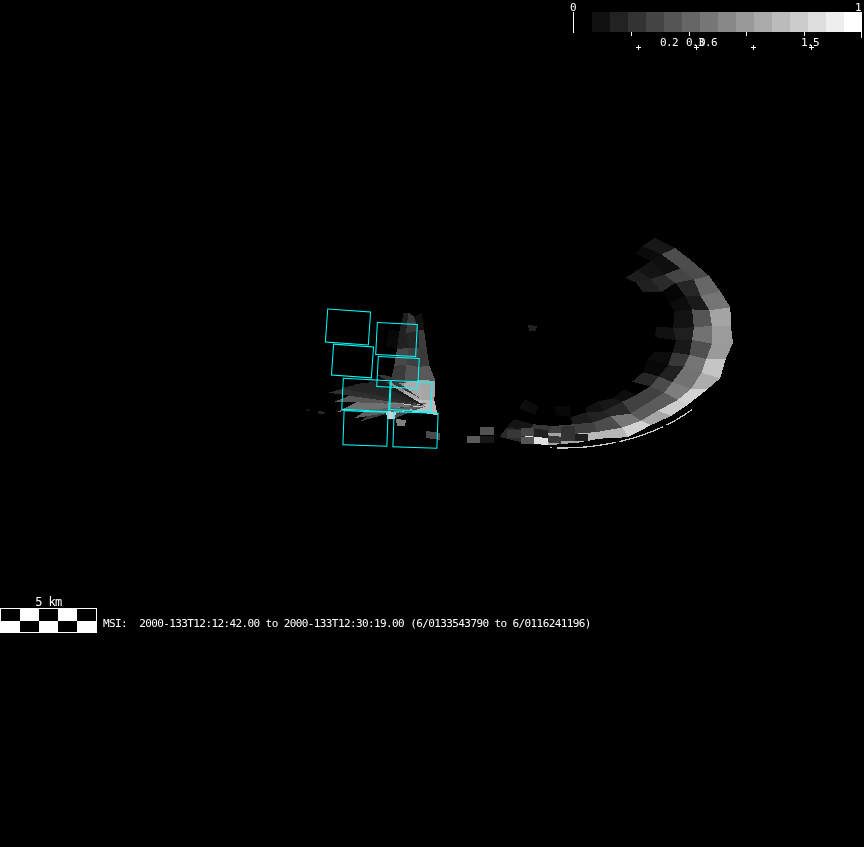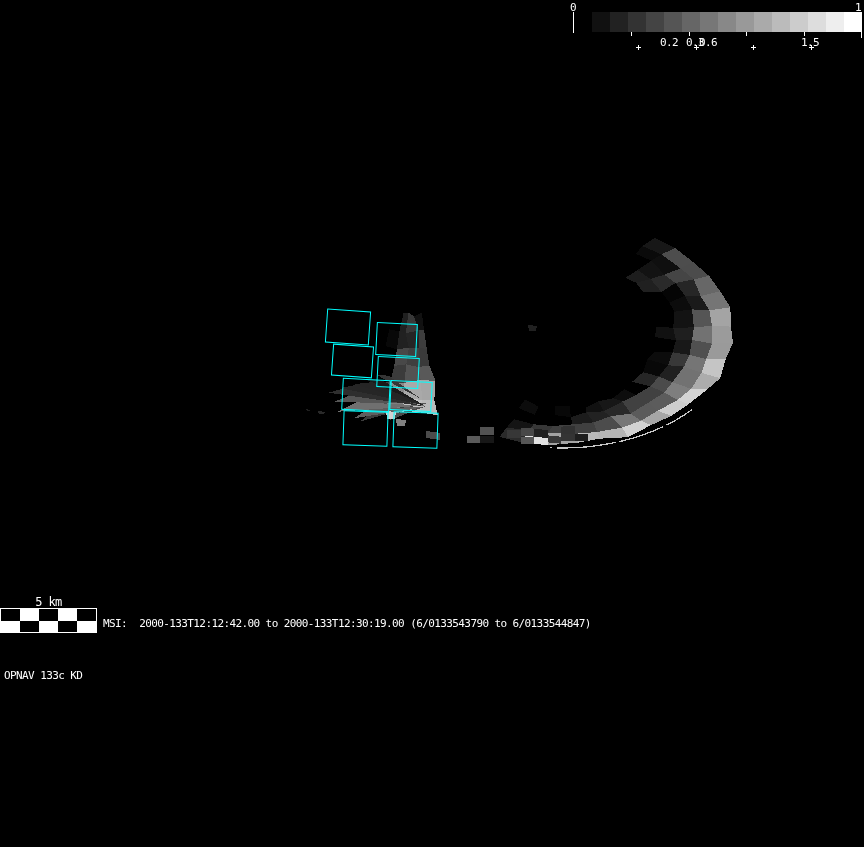--- a/index.html
+++ b/index.html
@@ -209,19 +209,18 @@
         <div style="background: rgb(255, 255, 255);"></div>
         <div style="background: rgb(0, 0, 0);"></div>
         <div style="background: rgb(255, 255, 255);"></div>
         <div style="background: rgb(0, 0, 0);"></div>
         <div style="background: rgb(255, 255, 255);"></div>
         <div style="background: rgb(0, 0, 0);"></div>
         <div style="background: rgb(255, 255, 255);"></div>
       </div>
   </div>
 
-  <div class="txt" id="status-line">MSI:  2000-133T12:12:42.00 to 2000-133T12:30:19.00 (6/0133543790 to 6/0133544847)</div>
+  <div class="txt" id="status-line">MSI:  2000-133T12:12:42.00 to 2000-133T12:30:19.00 (6/0133543790 to 6/0116241196)</div>
 
   <div class="txt" id="caption">
-    <div>OPNAV 133c KD</div>
   </div>
 
 </div>
 
 </body></html>

